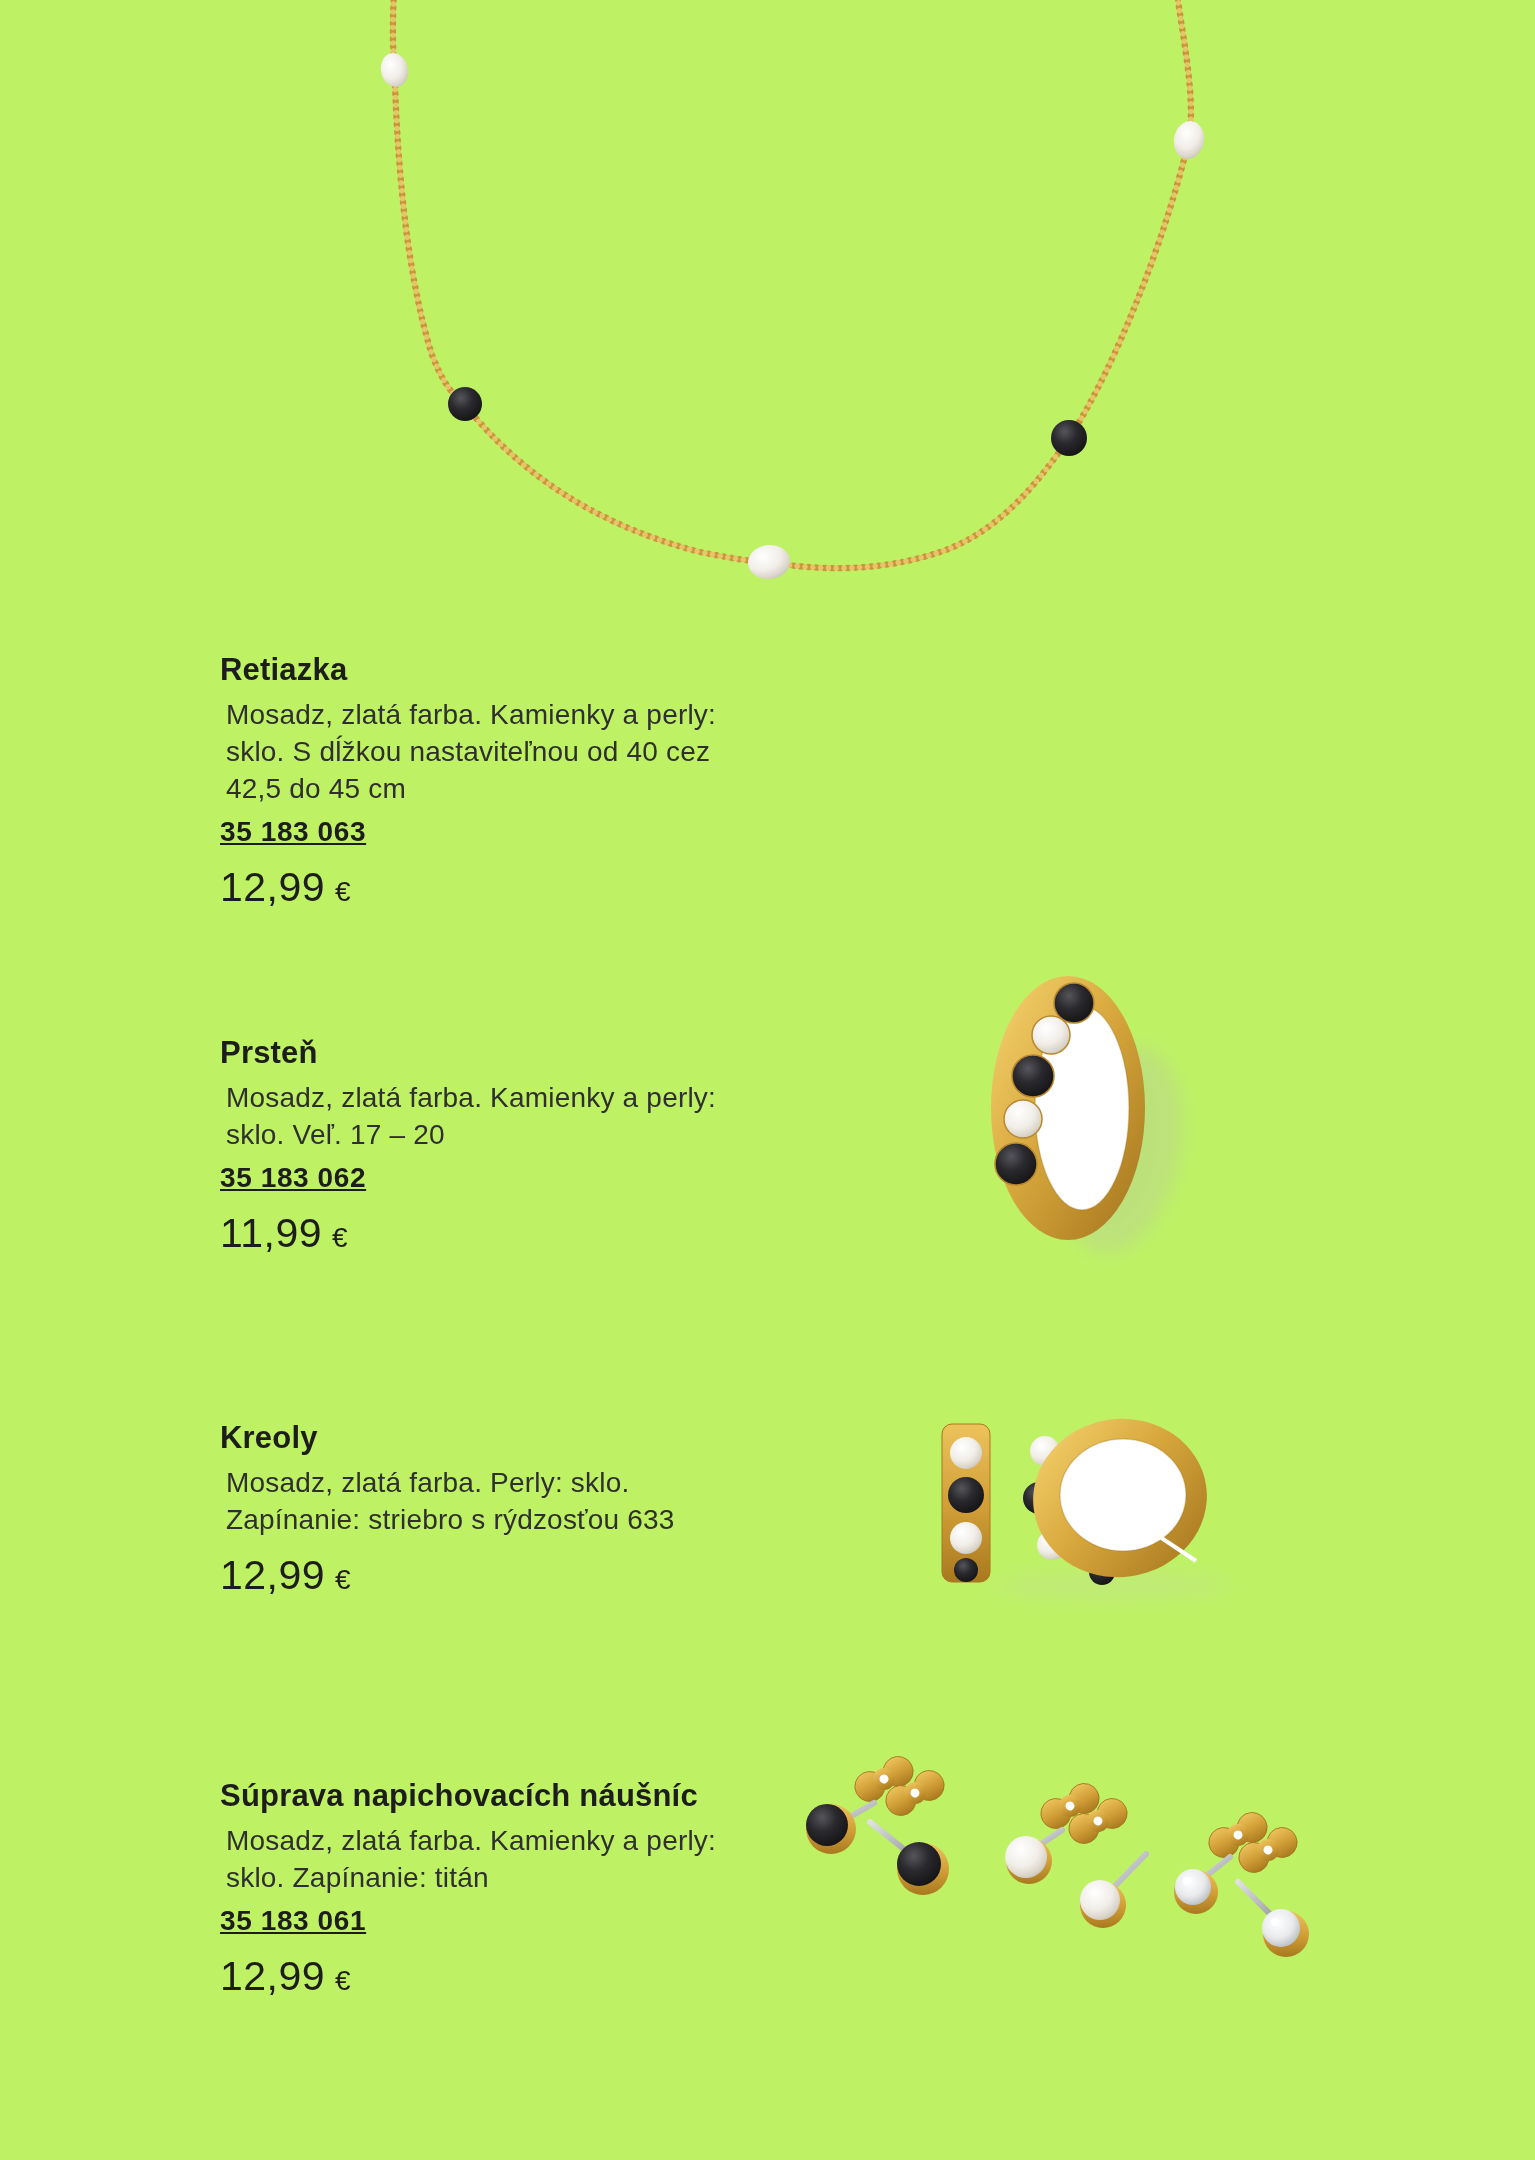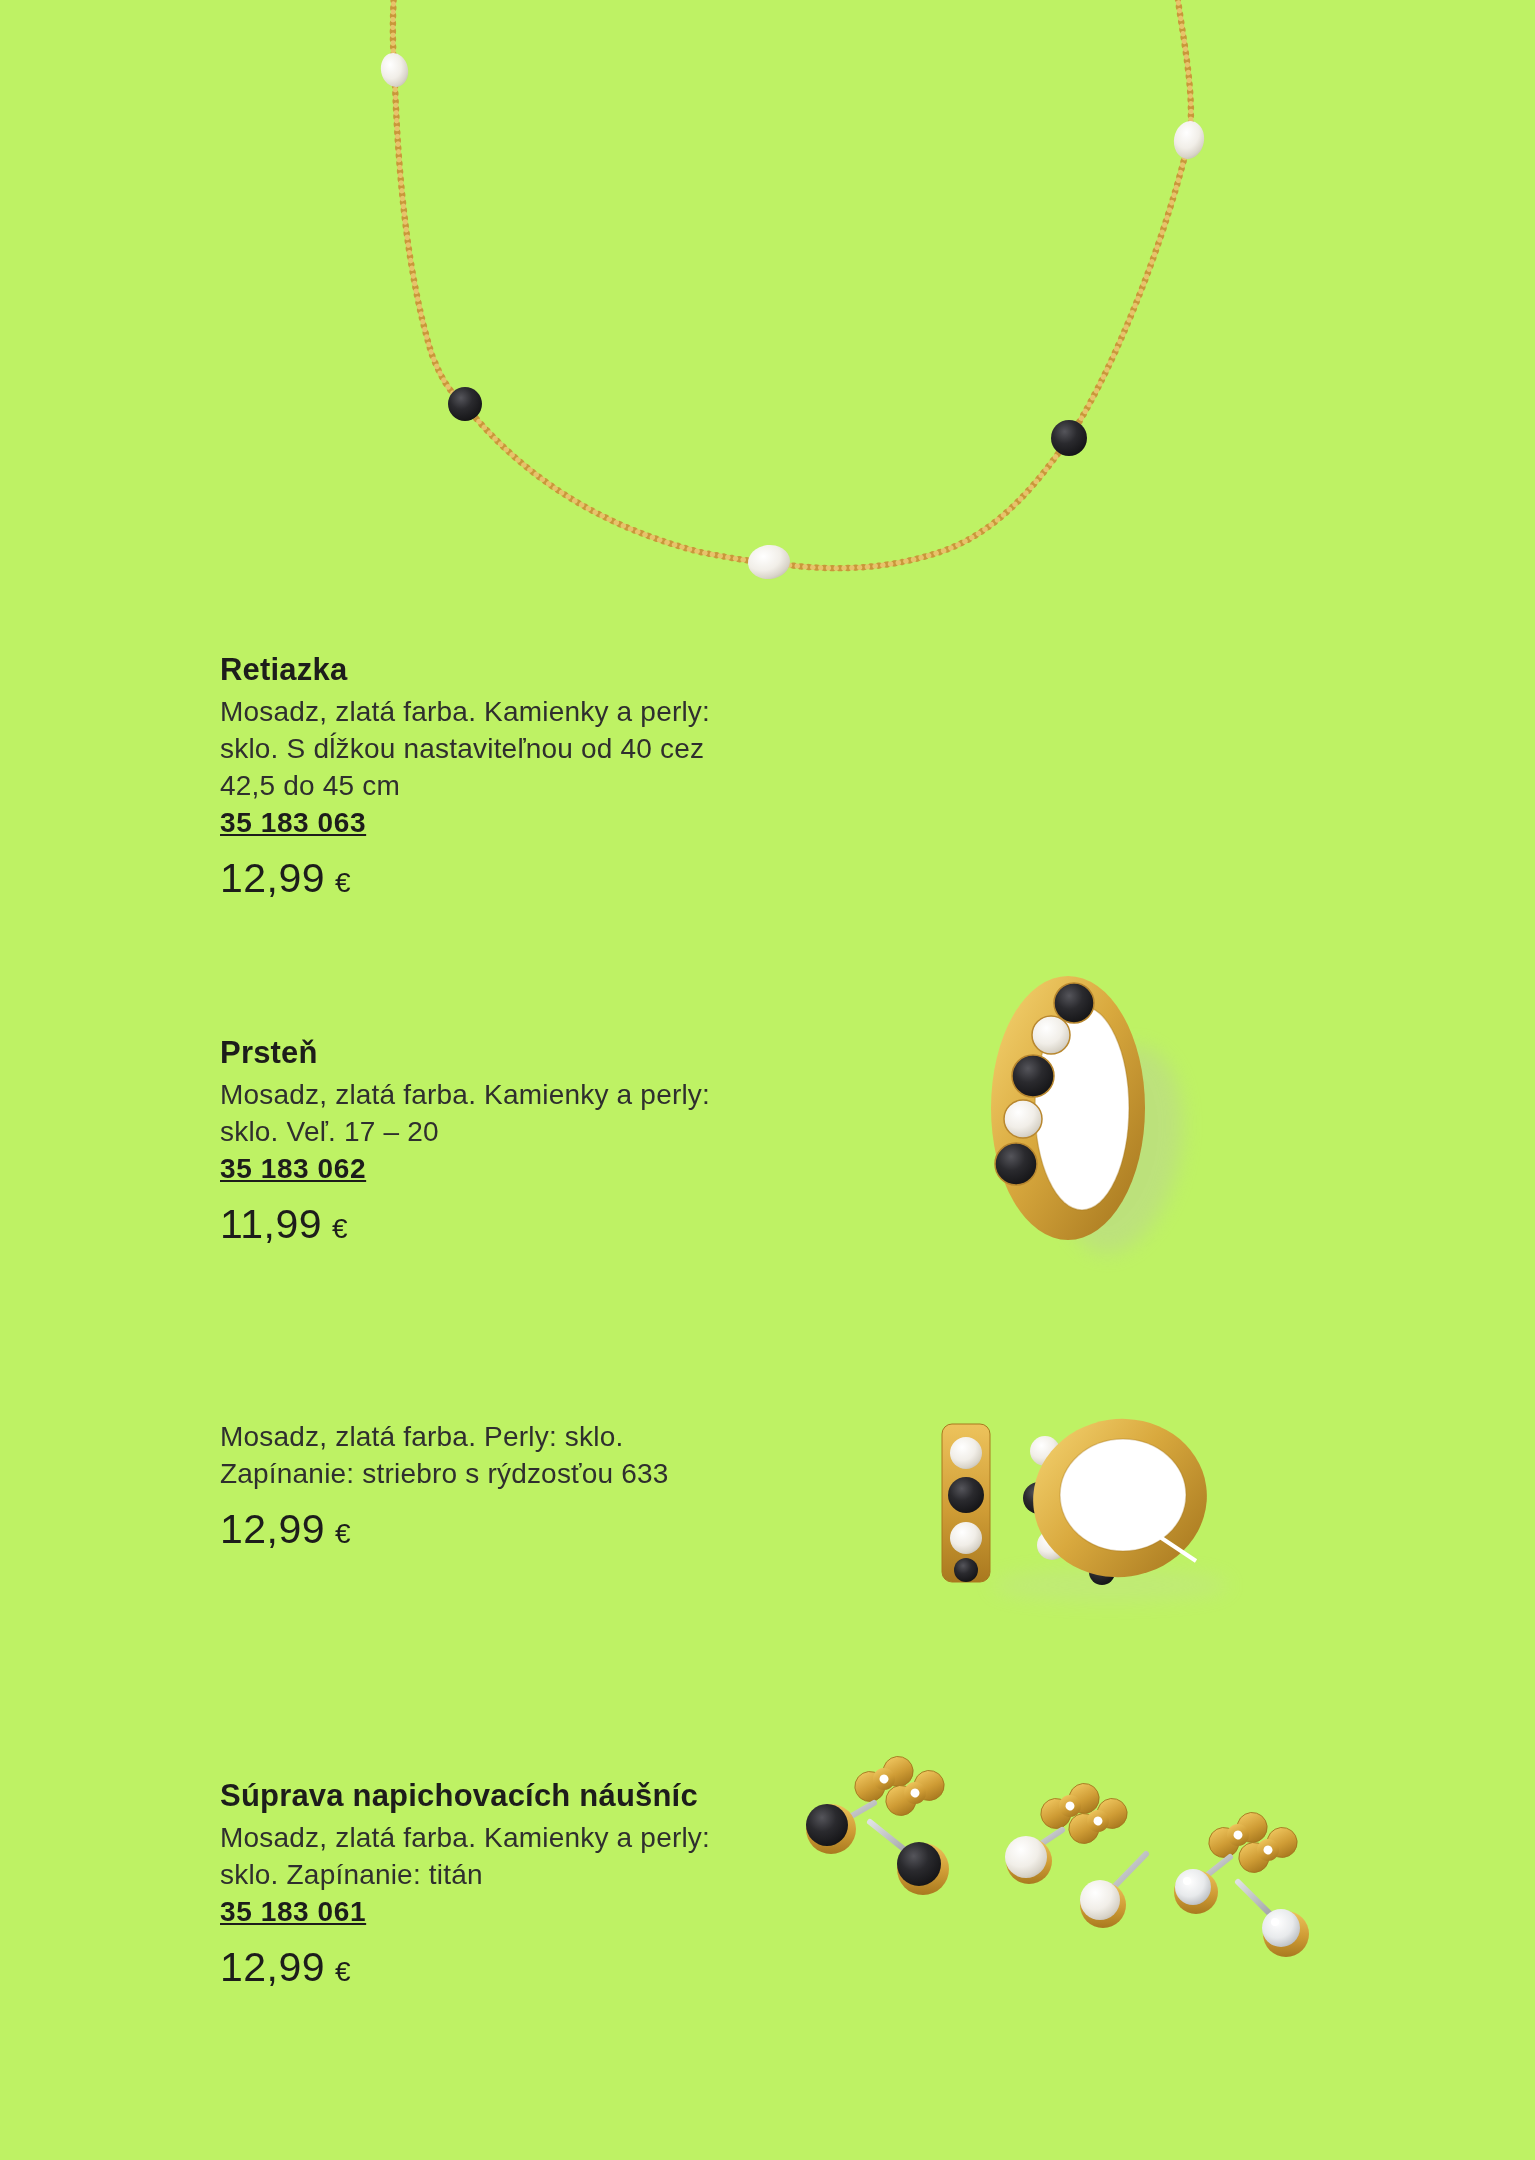--- a/index.html
+++ b/index.html
@@ -12,21 +12,21 @@
     overflow:hidden;
   }
   .art{position:absolute;left:0;top:0;width:1535px;height:2160px;}
   .product{position:absolute;left:220px;width:560px;}
   .product h2{
     margin:0 0 3px 0;
     font-size:31px;line-height:40px;font-weight:700;
     letter-spacing:0.2px;color:#1d1d1b;
   }
   .desc{
-    margin:0;font-size:28px;line-height:37px;font-weight:400;
+    margin:6px;font-size:28px;line-height:37px;font-weight:400;
     letter-spacing:0.2px;color:#2f2f2e;white-space:pre-line;
   }
   .code{
     margin:0;font-size:28px;line-height:37px;font-weight:700;
     letter-spacing:0.6px;color:#1d1d1b;text-decoration:underline;
   }
   .price{
     margin:14px 0 0 0;display:flex;align-items:baseline;
     font-size:41px;line-height:46px;font-weight:400;
     letter-spacing:0.5px;color:#1d1d1b;
@@ -207,20 +207,21 @@
     <p class="desc">Mosadz, zlatá farba. Kamienky a perly:
 sklo. Veľ. 17 – 20</p>
     <p class="code">35 183 062</p>
     <p class="price">
         <span>11,99</span>
         <span class="eur">€</span>
       </p>
   </section>
 
   <section class="product p3">
+    <h2>Kreoly</h2>
     <p class="desc">Mosadz, zlatá farba. Perly: sklo.
 Zapínanie: striebro s rýdzosťou 633</p>
     <p class="price">
         <span>12,99</span>
         <span class="eur">€</span>
       </p>
   </section>
 
   <section class="product p4">
     <h2>Súprava napichovacích náušníc</h2>

